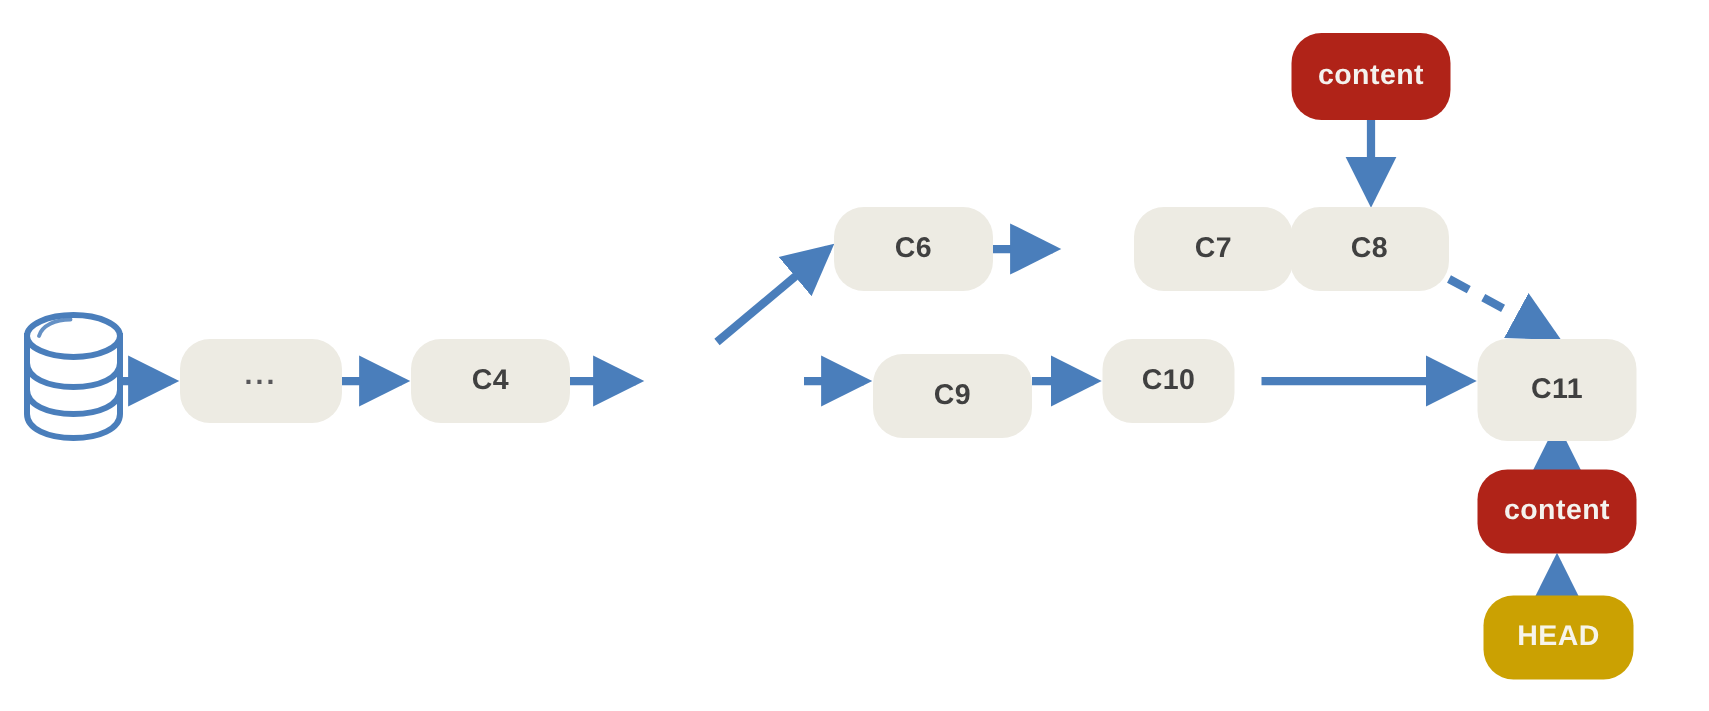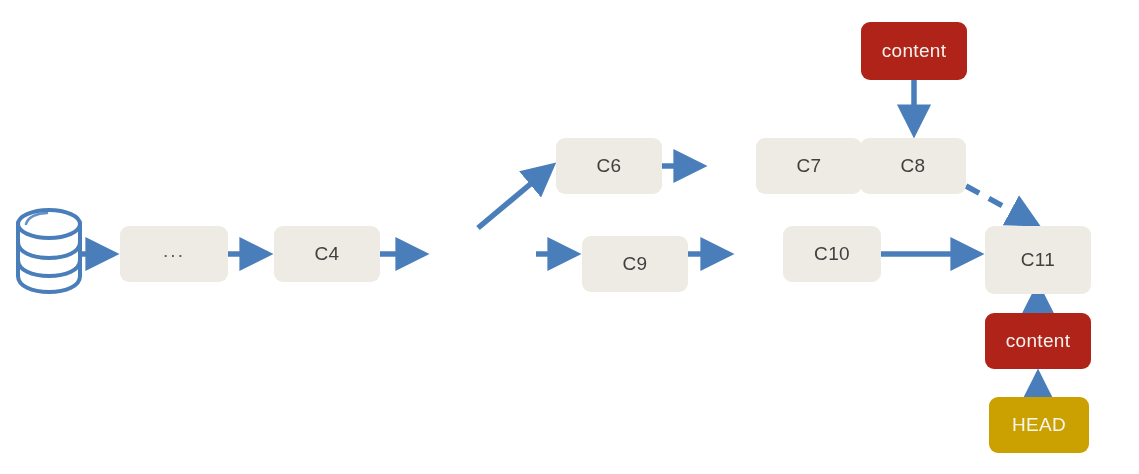--- a/index.html
+++ b/index.html
@@ -24,24 +24,25 @@
     width: 1139px;
     height: 474px;
     pointer-events: none;
   }
   .node {
     position: absolute;
     box-sizing: border-box;
     display: flex;
     align-items: center;
     justify-content: center;
-    border-radius: 9px;
+    border-radius: 20px;
     font-size: 19px;
     letter-spacing: 0.3px;
     white-space: nowrap;
+    font-weight: bold;
   }
   .node.commit {
     background: #edebe3;
     color: #404040;
   }
   .node.ellipsis {
     background: #edebe3;
     color: #58575a;
     font-size: 19px;
     letter-spacing: 2px;
@@ -107,21 +108,21 @@
     </g>
   </svg>
 
   <div class="node ellipsis" style="left:120px; top:226px; width:108px; height:56px;">...</div>
 
   <div class="node commit" style="left:274px; top:226px; width:106px; height:56px;">C4</div>
 
 
   <div class="node commit" style="left:582px; top:236px; width:106px; height:56px;">C9</div>
 
-  <div class="node commit" style="left:735px; top:226px; width:98px; height:56px;margin-left:48px;">C10</div>
+  <div class="node commit" style="left:735px; top:226px; width:88px; height:56px;">C10</div>
 
   <div class="node commit" style="left:985px; top:226px; width:106px; height:68px;">C11</div>
 
   <div class="node commit" style="left:556px; top:138px; width:106px; height:56px;">C6</div>
 
   <div class="node commit" style="left:708px; top:138px; width:106px; height:56px;margin-left:48px;">C7</div>
 
   <div class="node commit" style="left:860px; top:138px; width:106px; height:56px;">C8</div>
 
   <div class="node ref-branch" style="left:861px; top:22px; width:106px; height:58px;">content</div>

